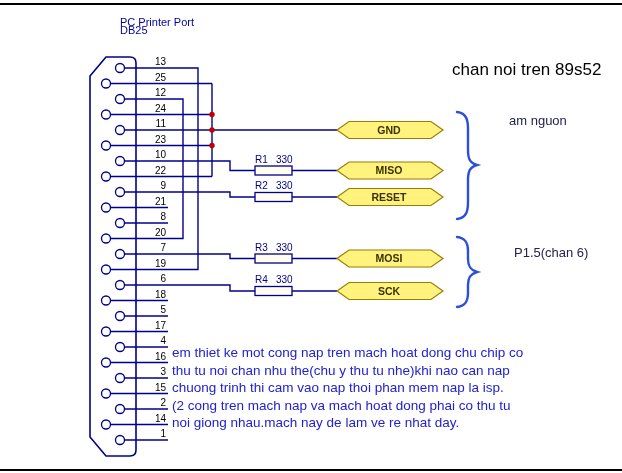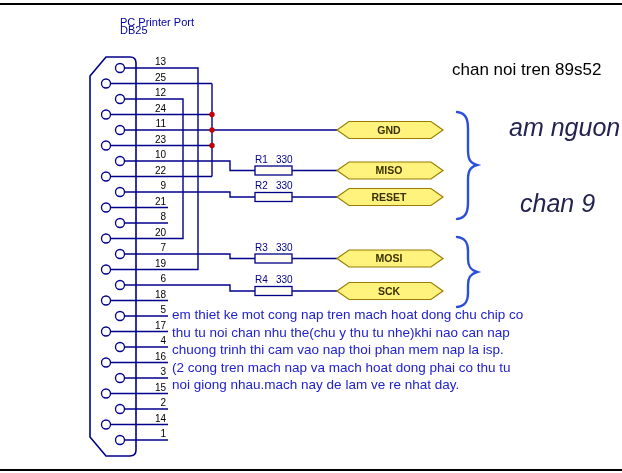--- a/index.html
+++ b/index.html
@@ -2,23 +2,23 @@
 <html style="--wire: #00008B; --flag-fill: #FFF27D; --flag-stroke: #9A7D00; --flag-text: #3A3000; --junction: #C00000; --brace: #2B4FD8; --note-text: #2121CF; --annotation-text: #23234F; --header-text: #0000A0; --title-text: #000000; --border-line: #000000;"><head>
 <meta charset="utf-8">
 <style>
   html,body{margin:0;padding:0;background:#fff;}
   .stage{position:relative;width:622px;height:473px;background:#fff;overflow:hidden;
          font-family:"Liberation Sans",sans-serif;}
   .hline{position:absolute;left:0;width:622px;height:2px;background:var(--border-line,#000);}
   .lbl{position:absolute;white-space:nowrap;padding-left:32px;}
   .hdr{color:var(--header-text,#0000a0);font-size:11px;}
   .title{color:var(--title-text,#000);font-size:17px;}
-  .annot{color:var(--annotation-text,#23234f);font-size:25px;font-style:italic;}
+  .annot{color:var(--annotation-text,#23234f);font-size:13px;}
   .blue-note{position:absolute;color:var(--note-text,#2121cf);font-size:13.5px;
-             line-height:17.6px;white-space:pre-line;width:445px;}
+             line-height:17.6px;white-space:pre-line;width:445px;margin-top:38px;}
   svg{position:absolute;left:0;top:0;}
   .outline{fill:none;stroke:var(--wire,#00008B);stroke-width:1.6;}
   .wire{fill:none;stroke:var(--wire,#00008B);stroke-width:1.4;}
   .pin-circle{fill:#fff;stroke:var(--wire,#00008B);stroke-width:1.3;}
   .pin-num{font-family:"Liberation Sans",sans-serif;font-size:10px;fill:#000;}
   .resistor{fill:#fffdf2;stroke:var(--wire,#00008B);stroke-width:1.3;}
   .rlabel{font-family:"Liberation Sans",sans-serif;font-size:10px;fill:var(--wire,#00008B);}
   .flag{fill:var(--flag-fill,#FFF27D);stroke:var(--flag-stroke,#9a7d00);stroke-width:1.2;}
   .flag-text{font-family:"Liberation Sans",sans-serif;font-size:10.5px;font-weight:bold;
              fill:var(--flag-text,#3a3000);}
@@ -161,20 +161,20 @@
 
   <div class="hline" style="top:3px"></div>
   <div class="hline" style="top:469px"></div>
 
   <div class="lbl hdr" style="left:88px;top:16px">PC Printer Port</div>
   <div class="lbl hdr" style="left:88px;top:24px">DB25</div>
 
   <div class="lbl title" style="left:420px;top:60px">chan noi tren 89s52</div>
 
   <div class="lbl annot" style="left:477px;top:113px">am nguon</div>
-  <div class="lbl annot" style="left:488px;top:189px">chan 9</div>
+  <div class="lbl annot" style="left:482px;top:245px">P1.5(chan 6)</div>
 
   <div class="blue-note" style="left:172px;top:306px">em thiet ke mot cong nap tren mach hoat dong chu chip co
 thu tu noi chan nhu the(chu y thu tu nhe)khi nao can nap
 chuong trinh thi cam vao nap thoi phan mem nap la isp.
 (2 cong tren mach nap va mach hoat dong phai co thu tu
 noi giong nhau.mach nay de lam ve re nhat day.</div>
 </div>
 
 </body></html>

